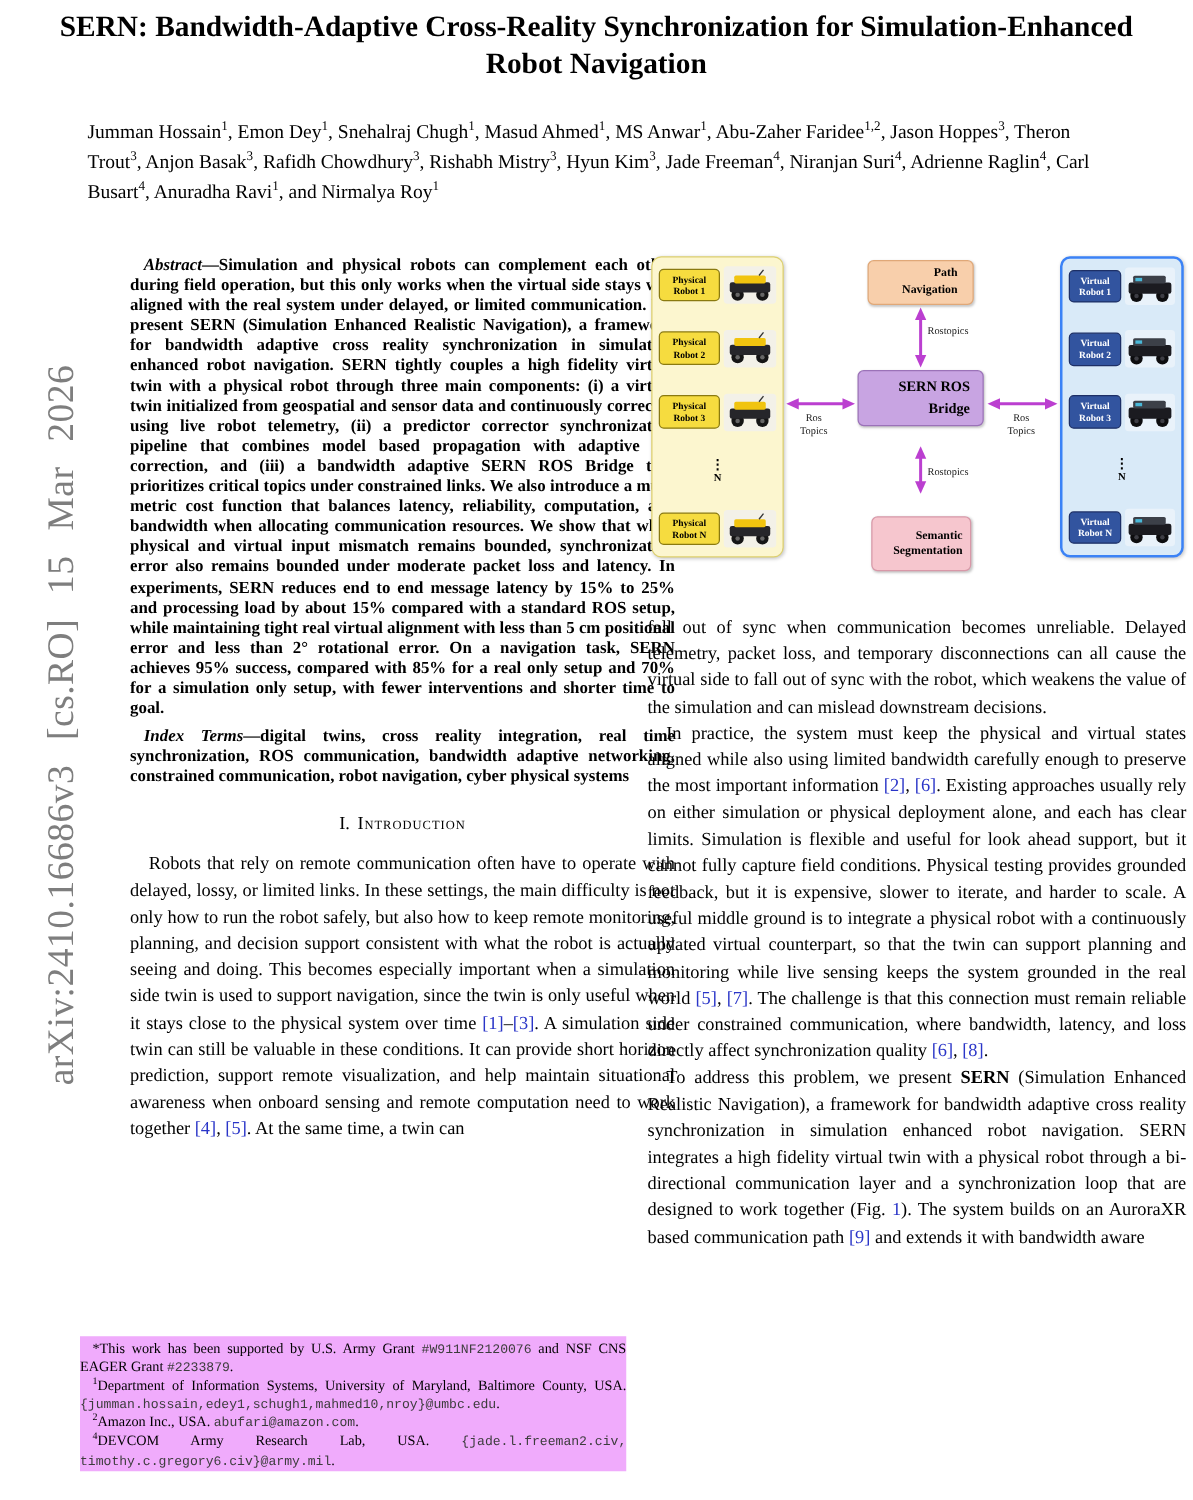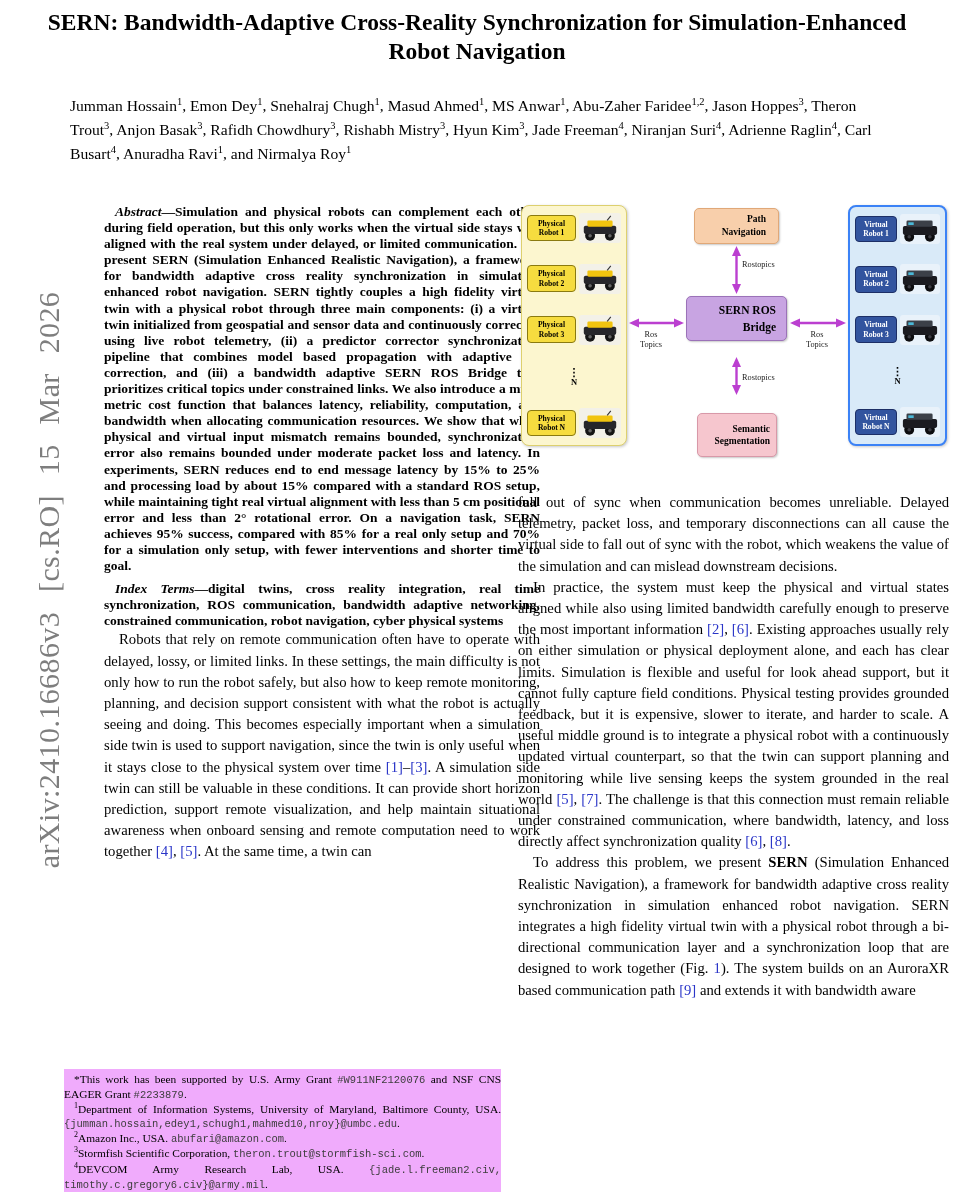--- a/index.html
+++ b/index.html
@@ -113,29 +113,29 @@
   <div class="arxiv-strip">arXiv:2410.16686v3 [cs.RO] 15 Mar 2026</div>
 
   <h1 class="page-title">SERN: Bandwidth-Adaptive Cross-Reality Synchronization for Simulation-Enhanced Robot Navigation</h1>
   <div class="authors">Jumman Hossain<sup>1</sup>, Emon Dey<sup>1</sup>, Snehalraj Chugh<sup>1</sup>, Masud Ahmed<sup>1</sup>, MS Anwar<sup>1</sup>, Abu-Zaher Faridee<sup>1,2</sup>, Jason Hoppes<sup>3</sup>, Theron Trout<sup>3</sup>, Anjon Basak<sup>3</sup>, Rafidh Chowdhury<sup>3</sup>, Rishabh Mistry<sup>3</sup>, Hyun Kim<sup>3</sup>, Jade Freeman<sup>4</sup>, Niranjan Suri<sup>4</sup>, Adrienne Raglin<sup>4</sup>, Carl Busart<sup>4</sup>, Anuradha Ravi<sup>1</sup>, and Nirmalya Roy<sup>1</sup></div>
 
   <div class="col-left">
     <p class="abstract"><span class="lead-italic">Abstract</span><span>—Simulation and physical robots can complement each other during field operation, but this only works when the virtual side stays well aligned with the real system under delayed, or limited communication. We present SERN (Simulation Enhanced Realistic Navigation), a framework for bandwidth adaptive cross reality synchronization in simulation enhanced robot navigation. SERN tightly couples a high fidelity virtual twin with a physical robot through three main components: (i) a virtual twin initialized from geospatial and sensor data and continuously corrected using live robot telemetry, (ii) a predictor corrector synchronization pipeline that combines model based propagation with adaptive PD correction, and (iii) a bandwidth adaptive SERN ROS Bridge that prioritizes critical topics under constrained links. We also introduce a multi metric cost function that balances latency, reliability, computation, and bandwidth when allocating communication resources. We show that when physical and virtual input mismatch remains bounded, synchronization error also remains bounded under moderate packet loss and latency. In experiments, SERN reduces end to end message latency by 15% to 25% and processing load by about 15% compared with a standard ROS setup, while maintaining tight real virtual alignment with less than 5 cm positional error and less than 2° rotational error. On a navigation task, SERN achieves 95% success, compared with 85% for a real only setup and 70% for a simulation only setup, with fewer interventions and shorter time to goal.</span></p>
 
     <p class="abstract index-terms"><span class="lead-italic">Index Terms</span><span>—digital twins, cross reality integration, real time synchronization, ROS communication, bandwidth adaptive networking, constrained communication, robot navigation, cyber physical systems</span></p>
 
+    <div class="section-heading"><span>I.</span><span class="sc">Introduction</span></div>
 
     <p class="body-para">Robots that rely on remote communication often have to operate with delayed, lossy, or limited links. In these settings, the main difficulty is not only how to run the robot safely, but also how to keep remote monitoring, planning, and decision support consistent with what the robot is actually seeing and doing. This becomes especially important when a simulation side twin is used to support navigation, since the twin is only useful when it stays close to the physical system over time <span class="cite">[1]</span>–<span class="cite">[3]</span>. A simulation side twin can still be valuable in these conditions. It can provide short horizon prediction, support remote visualization, and help maintain situational awareness when onboard sensing and remote computation need to work together <span class="cite">[4]</span>, <span class="cite">[5]</span>. At the same time, a twin can</p>
   </div>
 
   <div class="footnotes">
     <p class="footnote">*This work has been supported by U.S. Army Grant <span class="mono">#W911NF2120076</span> and NSF CNS EAGER Grant <span class="mono">#2233879</span>.</p>
     <p class="footnote"><sup>1</sup>Department of Information Systems, University of Maryland, Baltimore County, USA. <span class="mono">{jumman.hossain,edey1,schugh1,mahmed10,nroy}@umbc.edu</span>.</p>
     <p class="footnote"><sup>2</sup>Amazon Inc., USA. <span class="mono">abufari@amazon.com</span>.</p>
-    <p class="footnote"><sup>3</sup>Stormfish Scientific Corporation, <span class="mono">theron.trout@stormfish-sci.com</span>.</p>
     <p class="footnote"><sup>4</sup>DEVCOM Army Research Lab, USA. <span class="mono">{jade.l.freeman2.civ, timothy.c.gregory6.civ}@army.mil</span>.</p>
   </div>
 
   <div class="col-right">
 
     <div class="figure">
 
       <svg class="arrows" width="431" height="248" viewBox="0 0 431 248">
         <g>
           <line class="arrow-line" x1="120" y1="121" x2="157" y2="121"></line>

